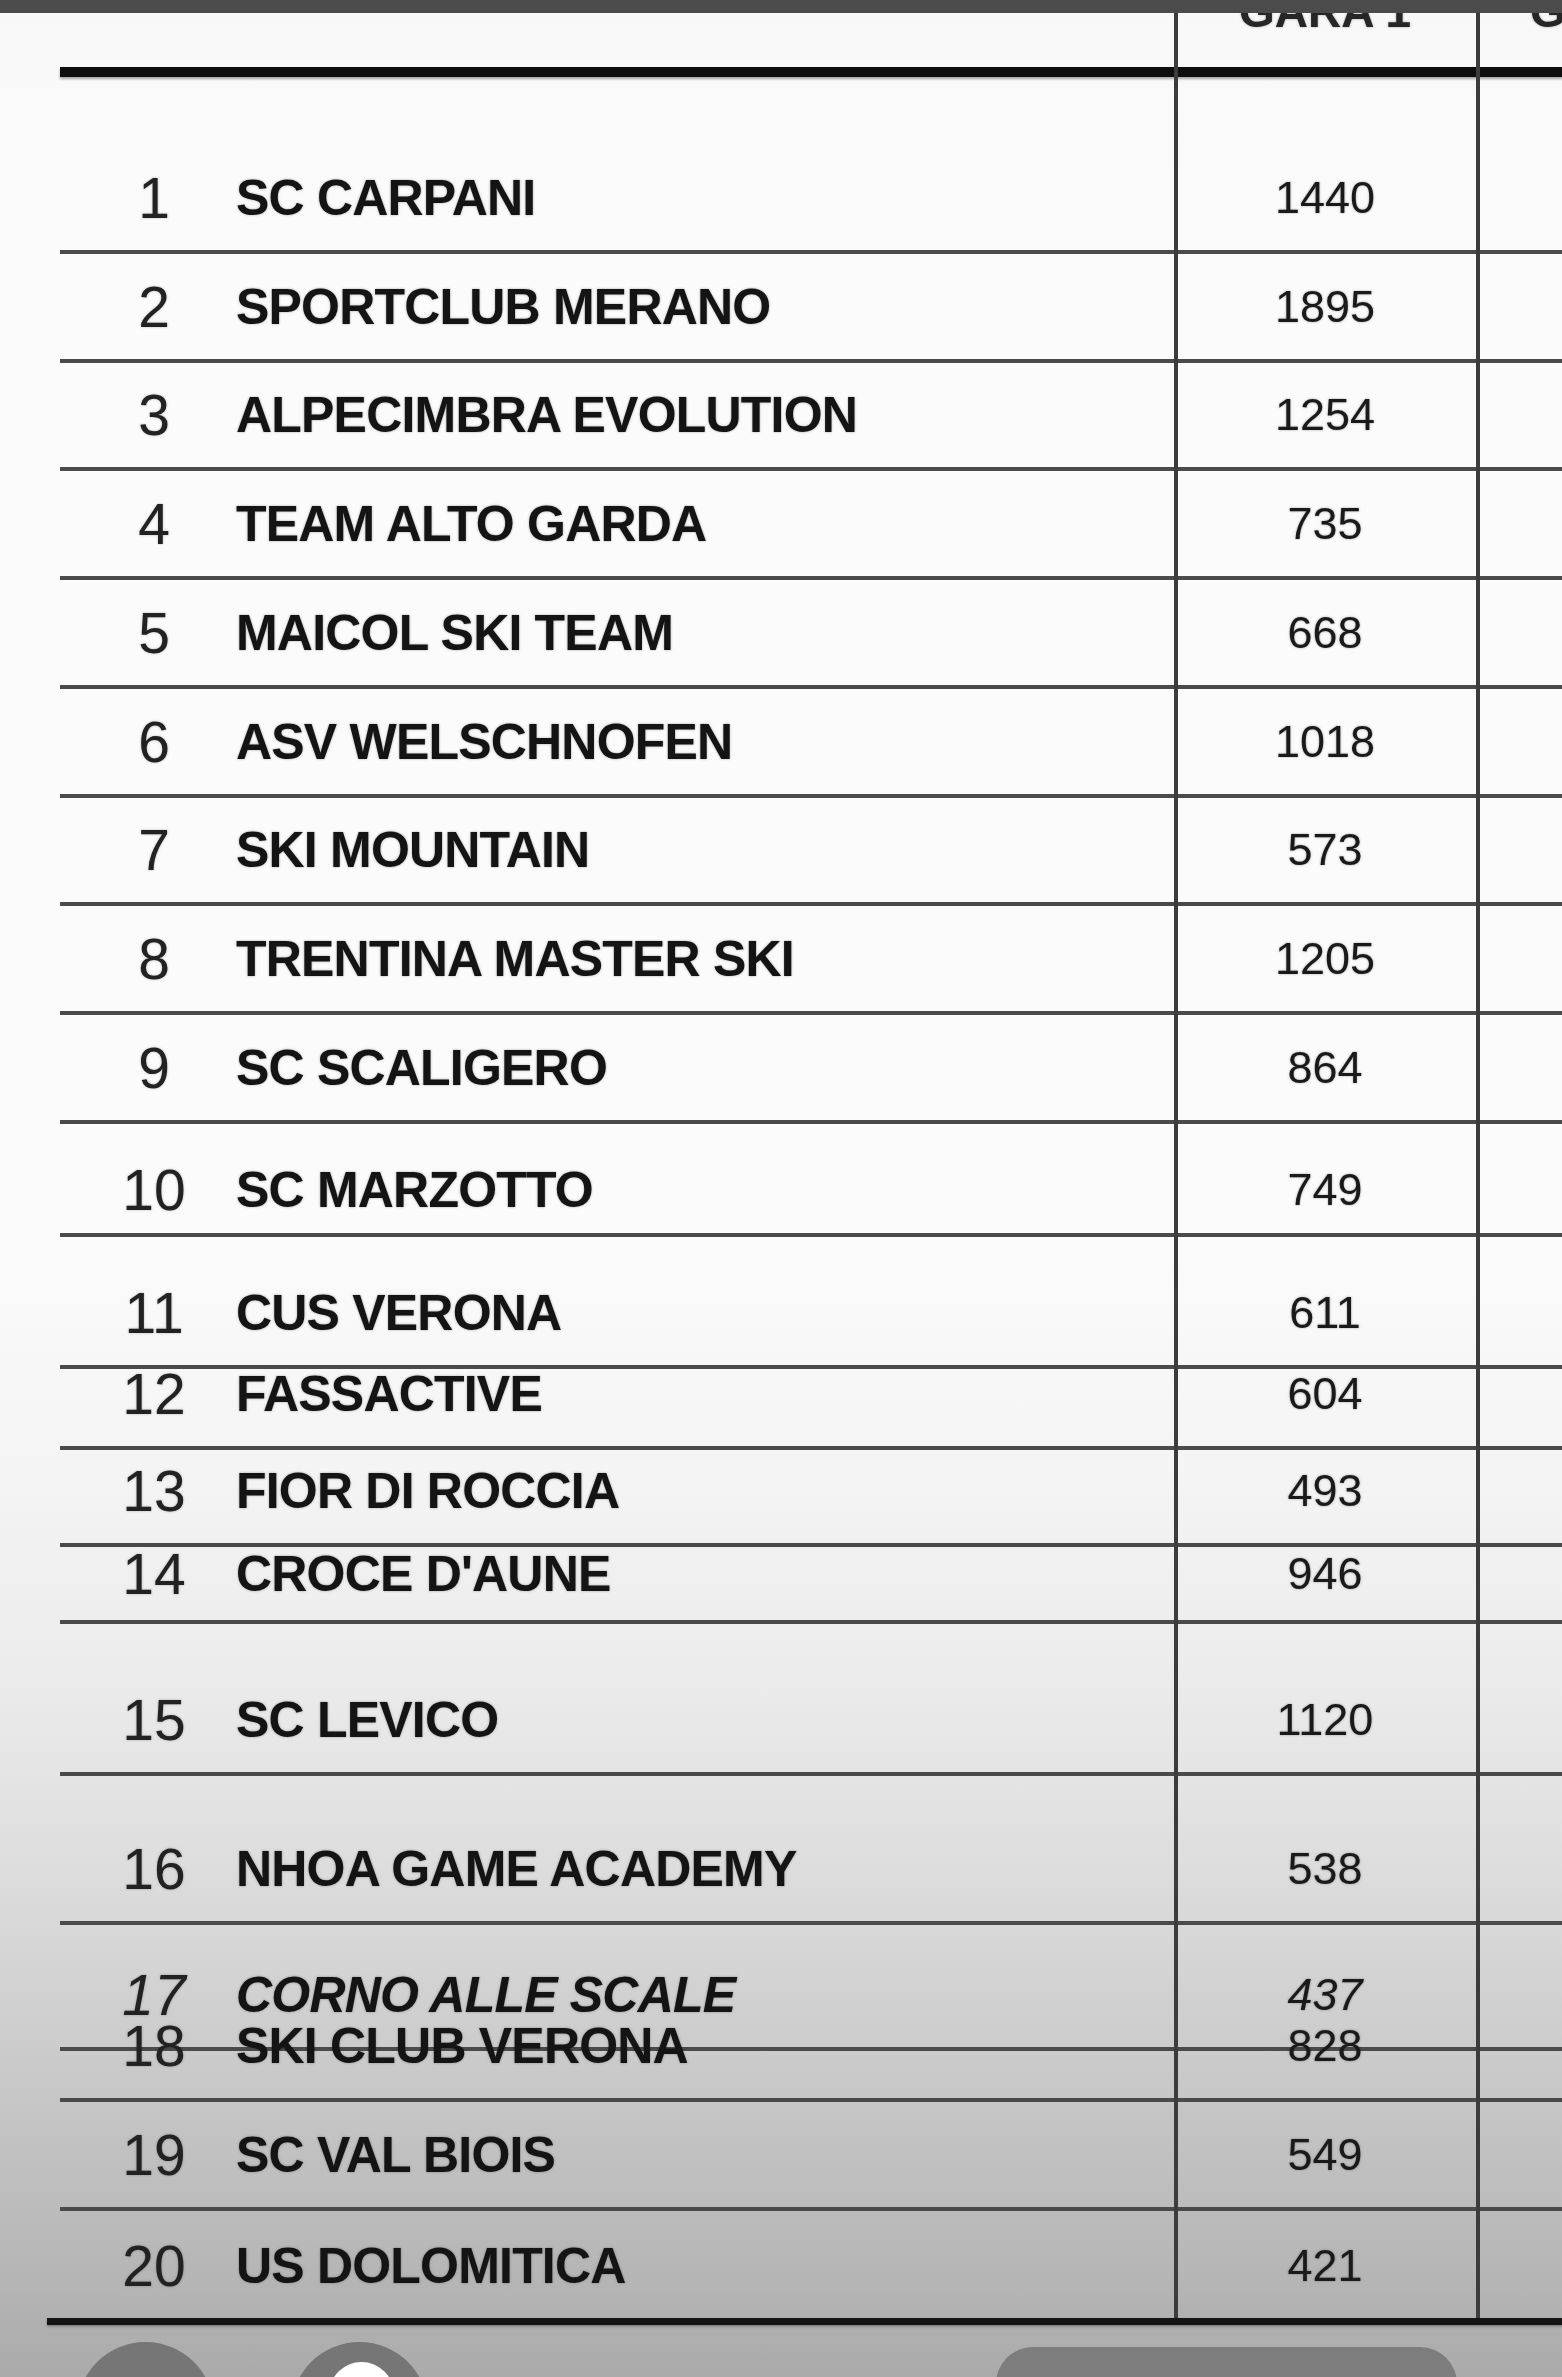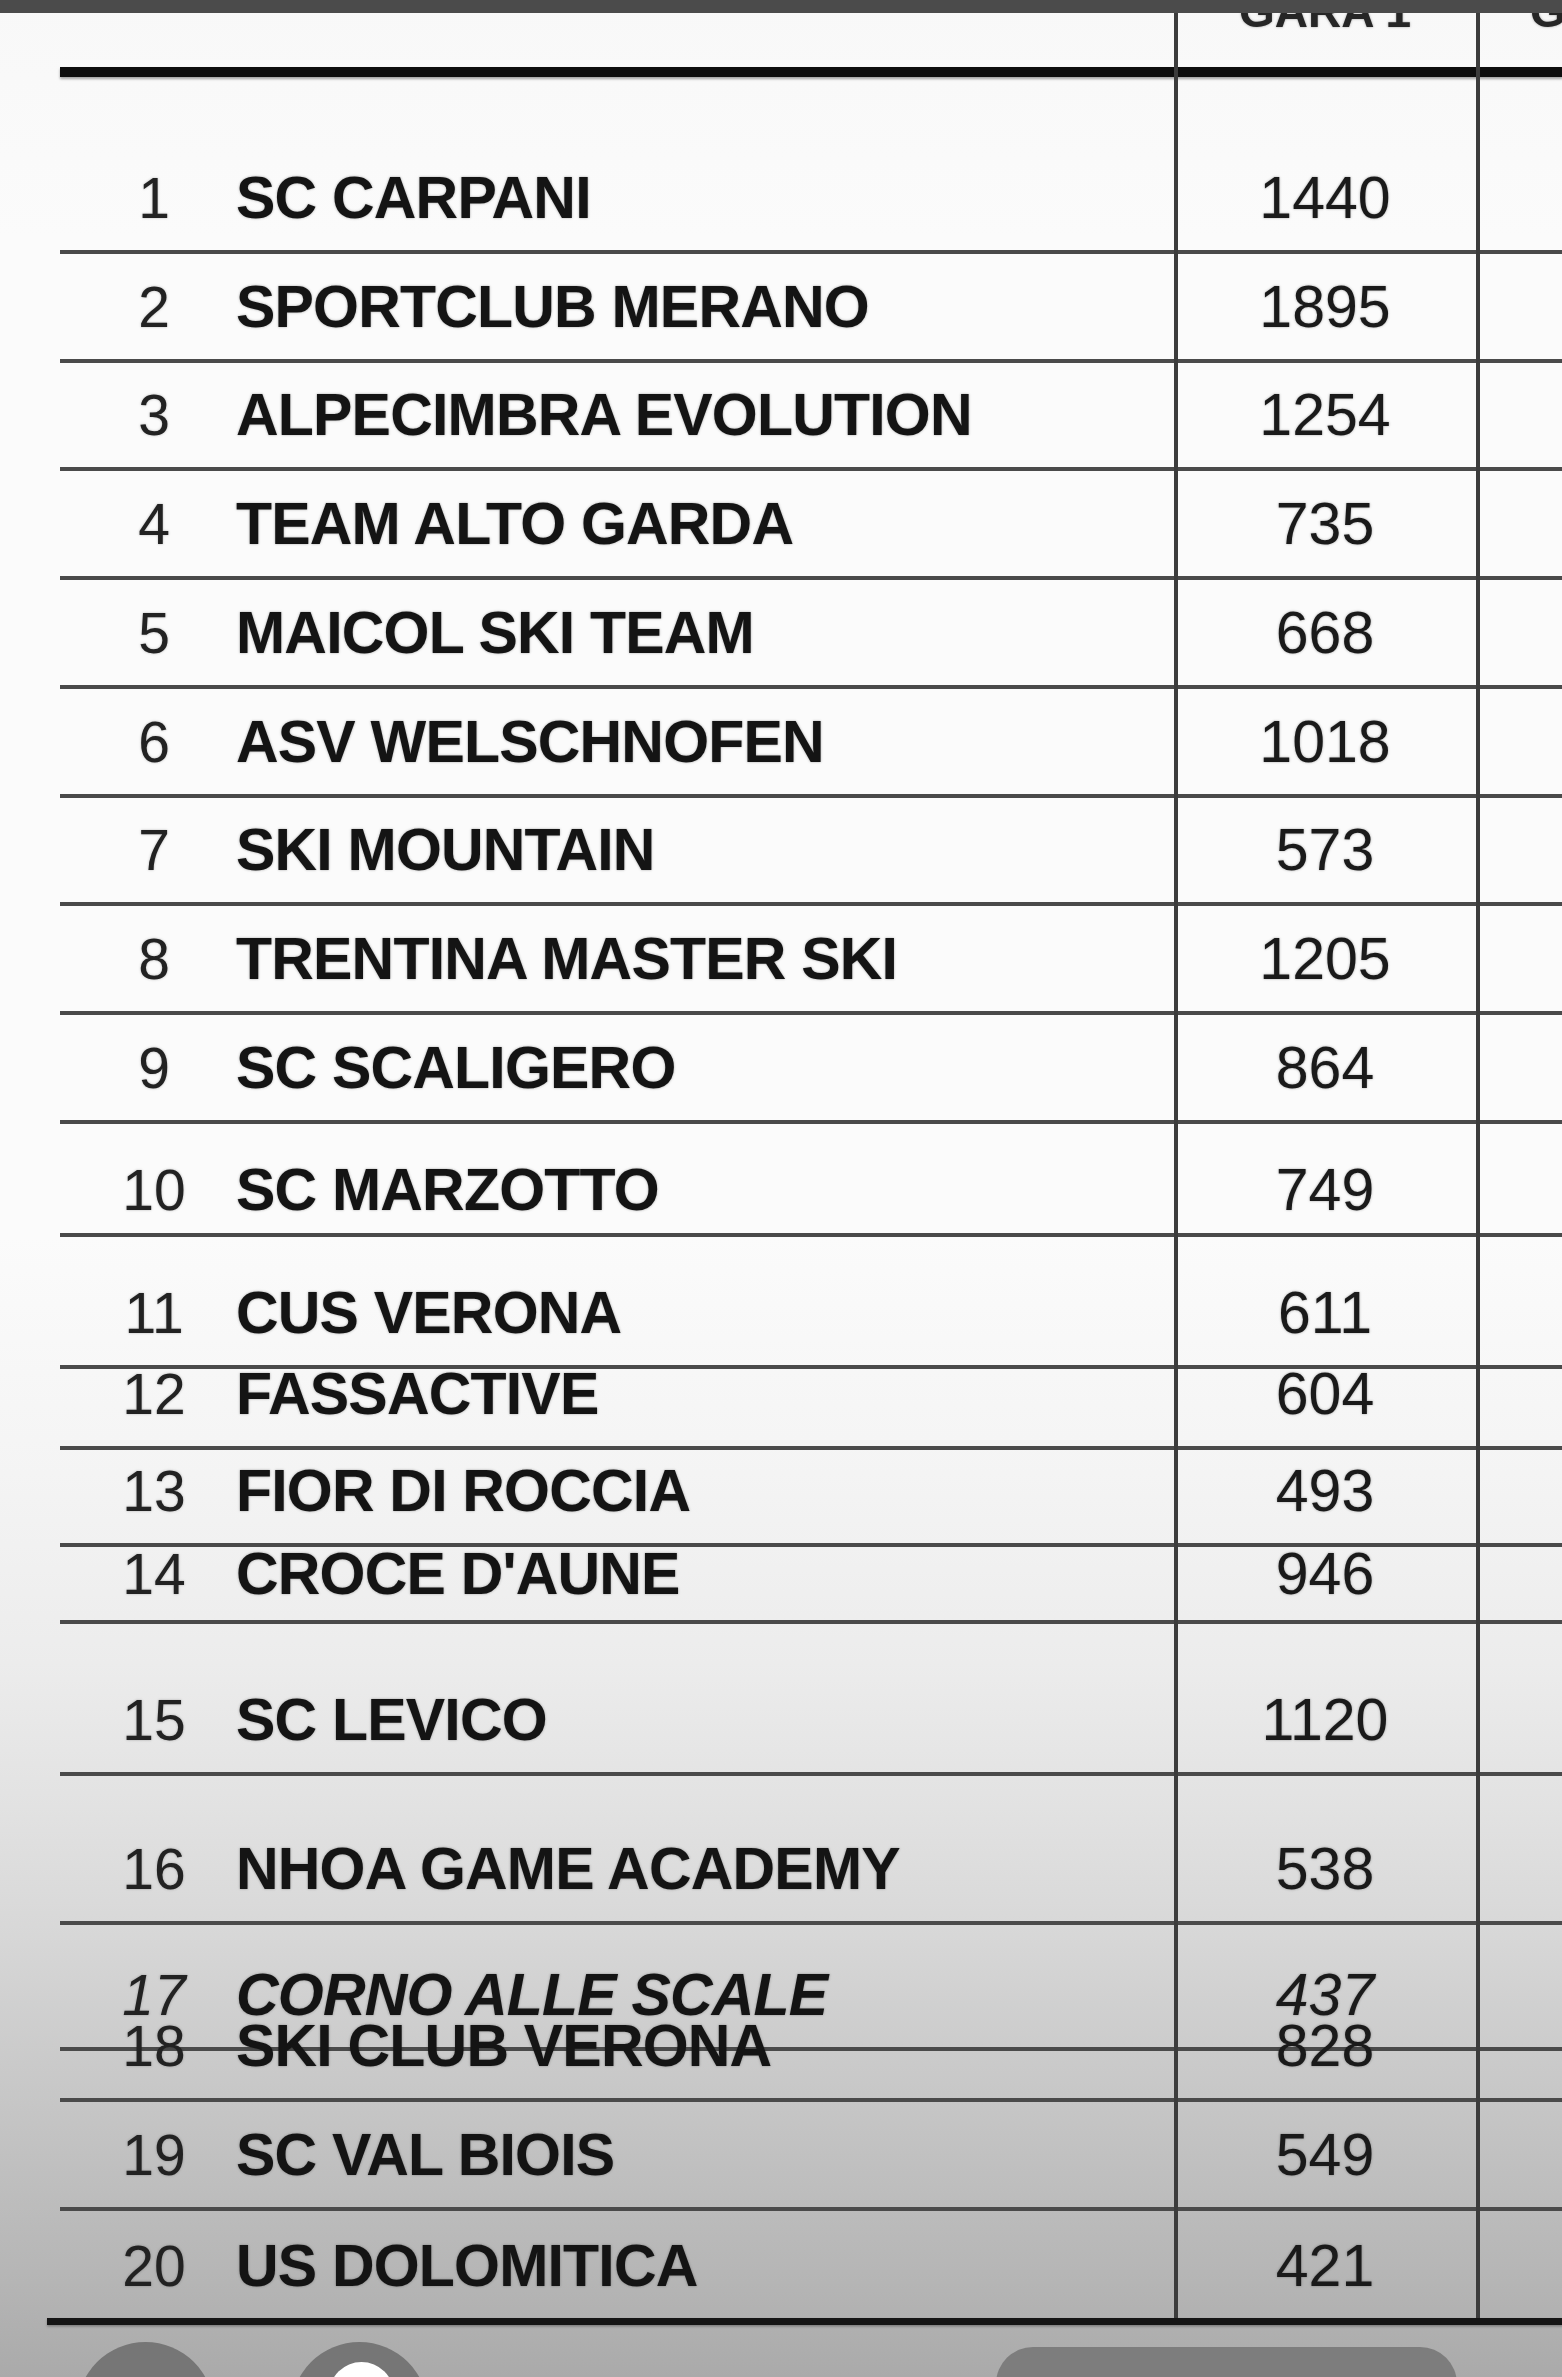--- a/index.html
+++ b/index.html
@@ -79,29 +79,29 @@
   .row:last-child{border-bottom:none;}
   .row .rank{
     position:absolute;left:29px;top:0;width:130px;height:100%;
     display:flex;align-items:center;justify-content:center;
     font-size:57px;color:#222;
     text-shadow:0 0 2.4px rgba(40,40,40,.35);
   }
   .row .club{
     position:absolute;left:176px;top:0;right:423px;height:100%;
     display:flex;align-items:center;
-    font-size:59px;font-weight:bold;letter-spacing:-0.8px;color:#141414;
+    font-size:50px;font-weight:bold;letter-spacing:-0.8px;color:#141414;
     white-space:nowrap;
     text-shadow:0 0 2.4px rgba(30,30,30,.4);
     text-align:right;
   }
   .row .score{
     position:absolute;left:1114px;top:0;width:302px;height:100%;
     display:flex;align-items:center;justify-content:center;
-    font-size:59px;color:#1a1a1a;
+    font-size:45px;color:#1a1a1a;
     text-shadow:0 0 2.4px rgba(30,30,30,.4);
   }
 
   
   .round-btn{
     position:absolute;width:137px;height:137px;border-radius:50%;
     background:var(--c-button);z-index:4;border:none;padding:0;
   }
   .round-btn-1{left:77px;top:2342px;}
   .round-btn-2{left:291px;top:2342px;}

